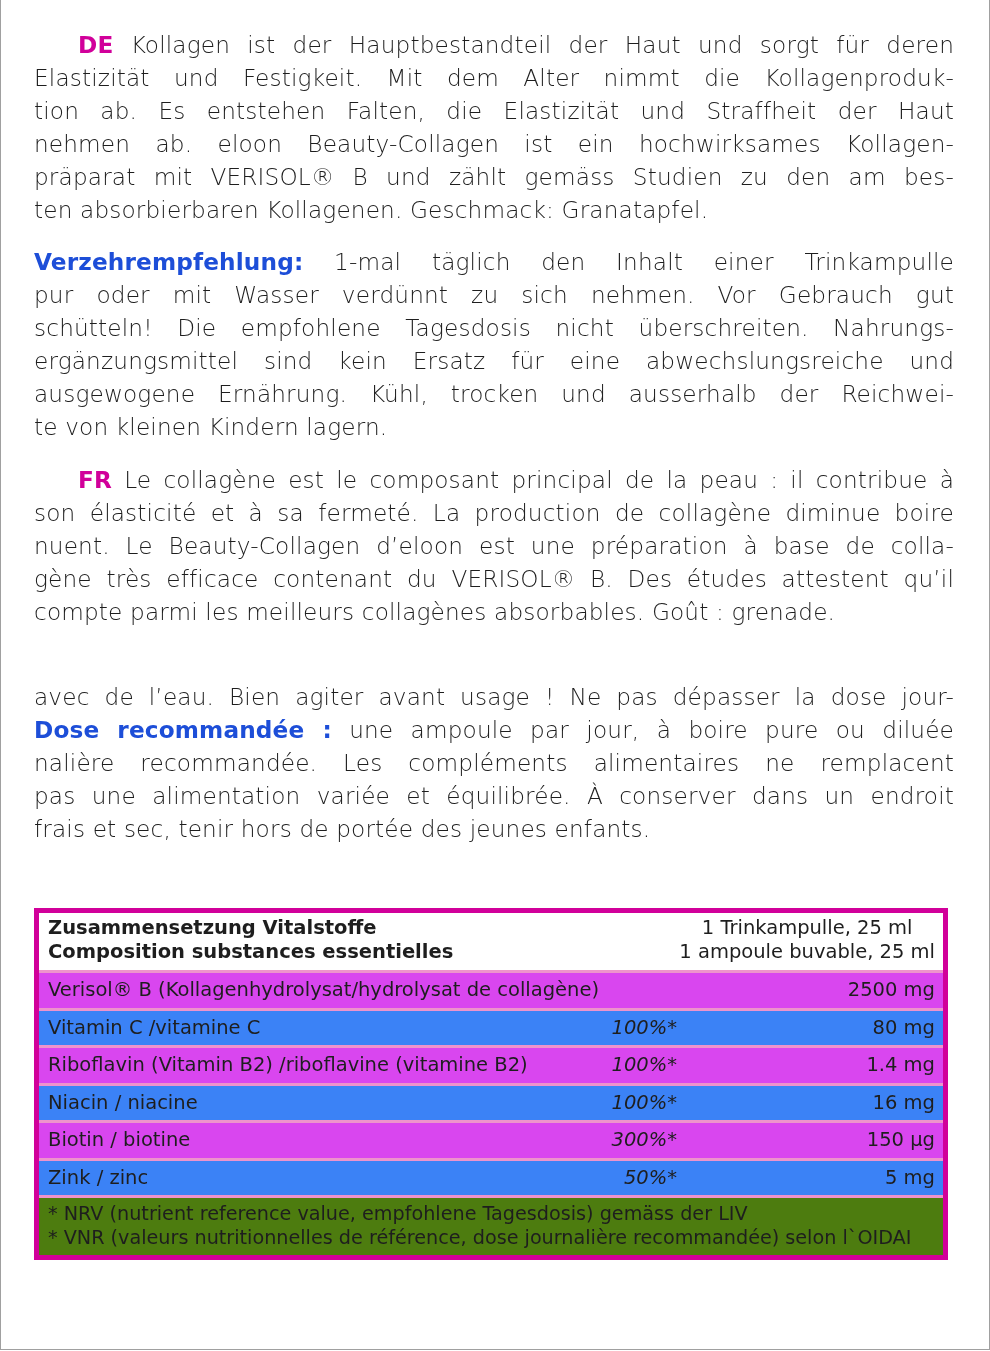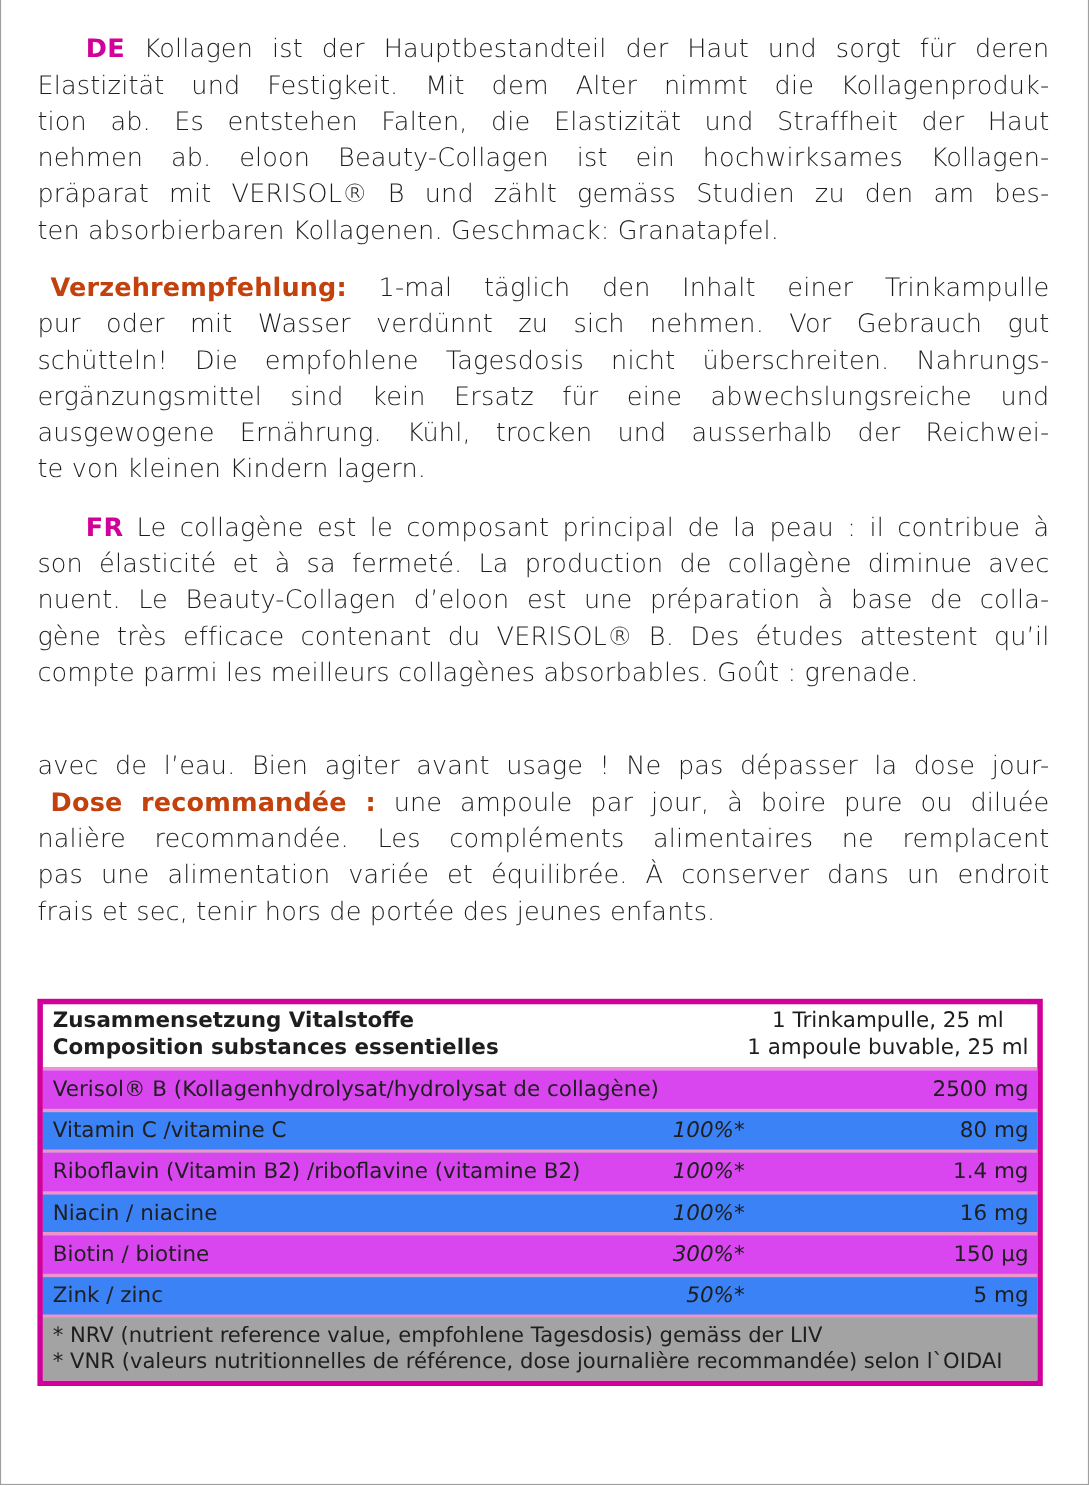--- a/index.html
+++ b/index.html
@@ -13,21 +13,21 @@
     }
     .text-block {
       position: absolute; left: 34px; width: 920px;
       font-size: 23.2px; line-height: 33.1px; letter-spacing: 0.15px;
       text-align: justify; text-align-last: left; margin: 0;
       font-weight: 300;
     }
     .text-block .line { display: block; text-align: justify; text-align-last: justify; white-space: nowrap; }
     .text-block .line.last { text-align-last: left; }
     .lang { color: #d1009a; font-weight: 700; margin-left: 44px; }
-    .strong { font-weight: 700; color: #c2410c; margin-left: 12px; }
+    .strong { font-weight: 700; color: #1d4ed8; }
 
     #de-desc { top: 28px; }
     #de-usage { top: 245px; }
     #fr-desc { top: 463px; }
     #fr-usage { top: 680px; }
 
     .nutri {
       position: absolute; left: 34px; top: 908px; width: 904px;
       border: 5px solid #d1009a;
       font-size: 19.5px; color: #1e1e1e;
@@ -43,21 +43,21 @@
       position: relative; height: 37.5px; box-sizing: border-box;
       border-bottom: 3px solid #ee93cc; line-height: 34px;
       padding: 0 8px 0 9px;
     }
     .nutri-row.pink { background: #d946ef; }
     .nutri-row.white { background: #3b82f6; }
     .nutri-row .name { position: absolute; left: 9px; top: 0; white-space: nowrap; }
     .nutri-row .nrv { position: absolute; right: 266px; top: 0; text-align: right; white-space: nowrap; font-style: italic; }
     .nutri-row .amount { position: absolute; right: 8px; top: 0; text-align: right; white-space: nowrap; }
     .nutri-foot {
-      padding: 4px 8px 5px 9px; line-height: 24px; font-size: 19.2px; background: #a3a3a3;
+      padding: 4px 8px 5px 9px; line-height: 24px; font-size: 19.2px; background: #4d7c0f;
     }
     .nutri-foot div { white-space: nowrap; }
   </style>
 </head>
 <body>
 
 <div class="frame"></div>
 
 <p class="text-block" id="de-desc">
   <span class="line"><span class="lang">DE</span> <span>Kollagen ist der Hauptbestandteil der Haut und sorgt für deren</span></span>
@@ -72,21 +72,21 @@
   <span class="line"><span class="strong">Verzehrempfehlung:</span> <span>1-mal täglich den Inhalt einer Trinkampulle</span></span>
   <span class="line">pur oder mit Wasser verdünnt zu sich nehmen. Vor Gebrauch gut</span>
   <span class="line">schütteln! Die empfohlene Tagesdosis nicht überschreiten. Nahrungs-</span>
   <span class="line">ergänzungsmittel sind kein Ersatz für eine abwechslungsreiche und</span>
   <span class="line">ausgewogene Ernährung. Kühl, trocken und ausserhalb der Reichwei-</span>
   <span class="line last">te von kleinen Kindern lagern.</span>
 </p>
 
 <p class="text-block" id="fr-desc">
   <span class="line"><span class="lang">FR</span> <span>Le collagène est le composant principal de la peau : il contribue à</span></span>
-  <span class="line">son élasticité et à sa fermeté. La production de collagène diminue avec</span>
+  <span class="line">son élasticité et à sa fermeté. La production de collagène diminue boire</span>
   <span class="line">nuent. Le Beauty-Collagen d’eloon est une préparation à base de colla-</span>
   <span class="line">gène très efficace contenant du VERISOL® B. Des études attestent qu’il</span>
   <span class="line last">compte parmi les meilleurs collagènes absorbables. Goût : grenade.</span>
 </p>
 
 <p class="text-block" id="fr-usage">
   <span class="line">avec de l’eau. Bien agiter avant usage ! Ne pas dépasser la dose jour-</span>
   <span class="line"><span class="strong">Dose recommandée :</span> <span>une ampoule par jour, à boire pure ou diluée</span></span>
   <span class="line">nalière recommandée. Les compléments alimentaires ne remplacent</span>
   <span class="line">pas une alimentation variée et équilibrée. À conserver dans un endroit</span>

